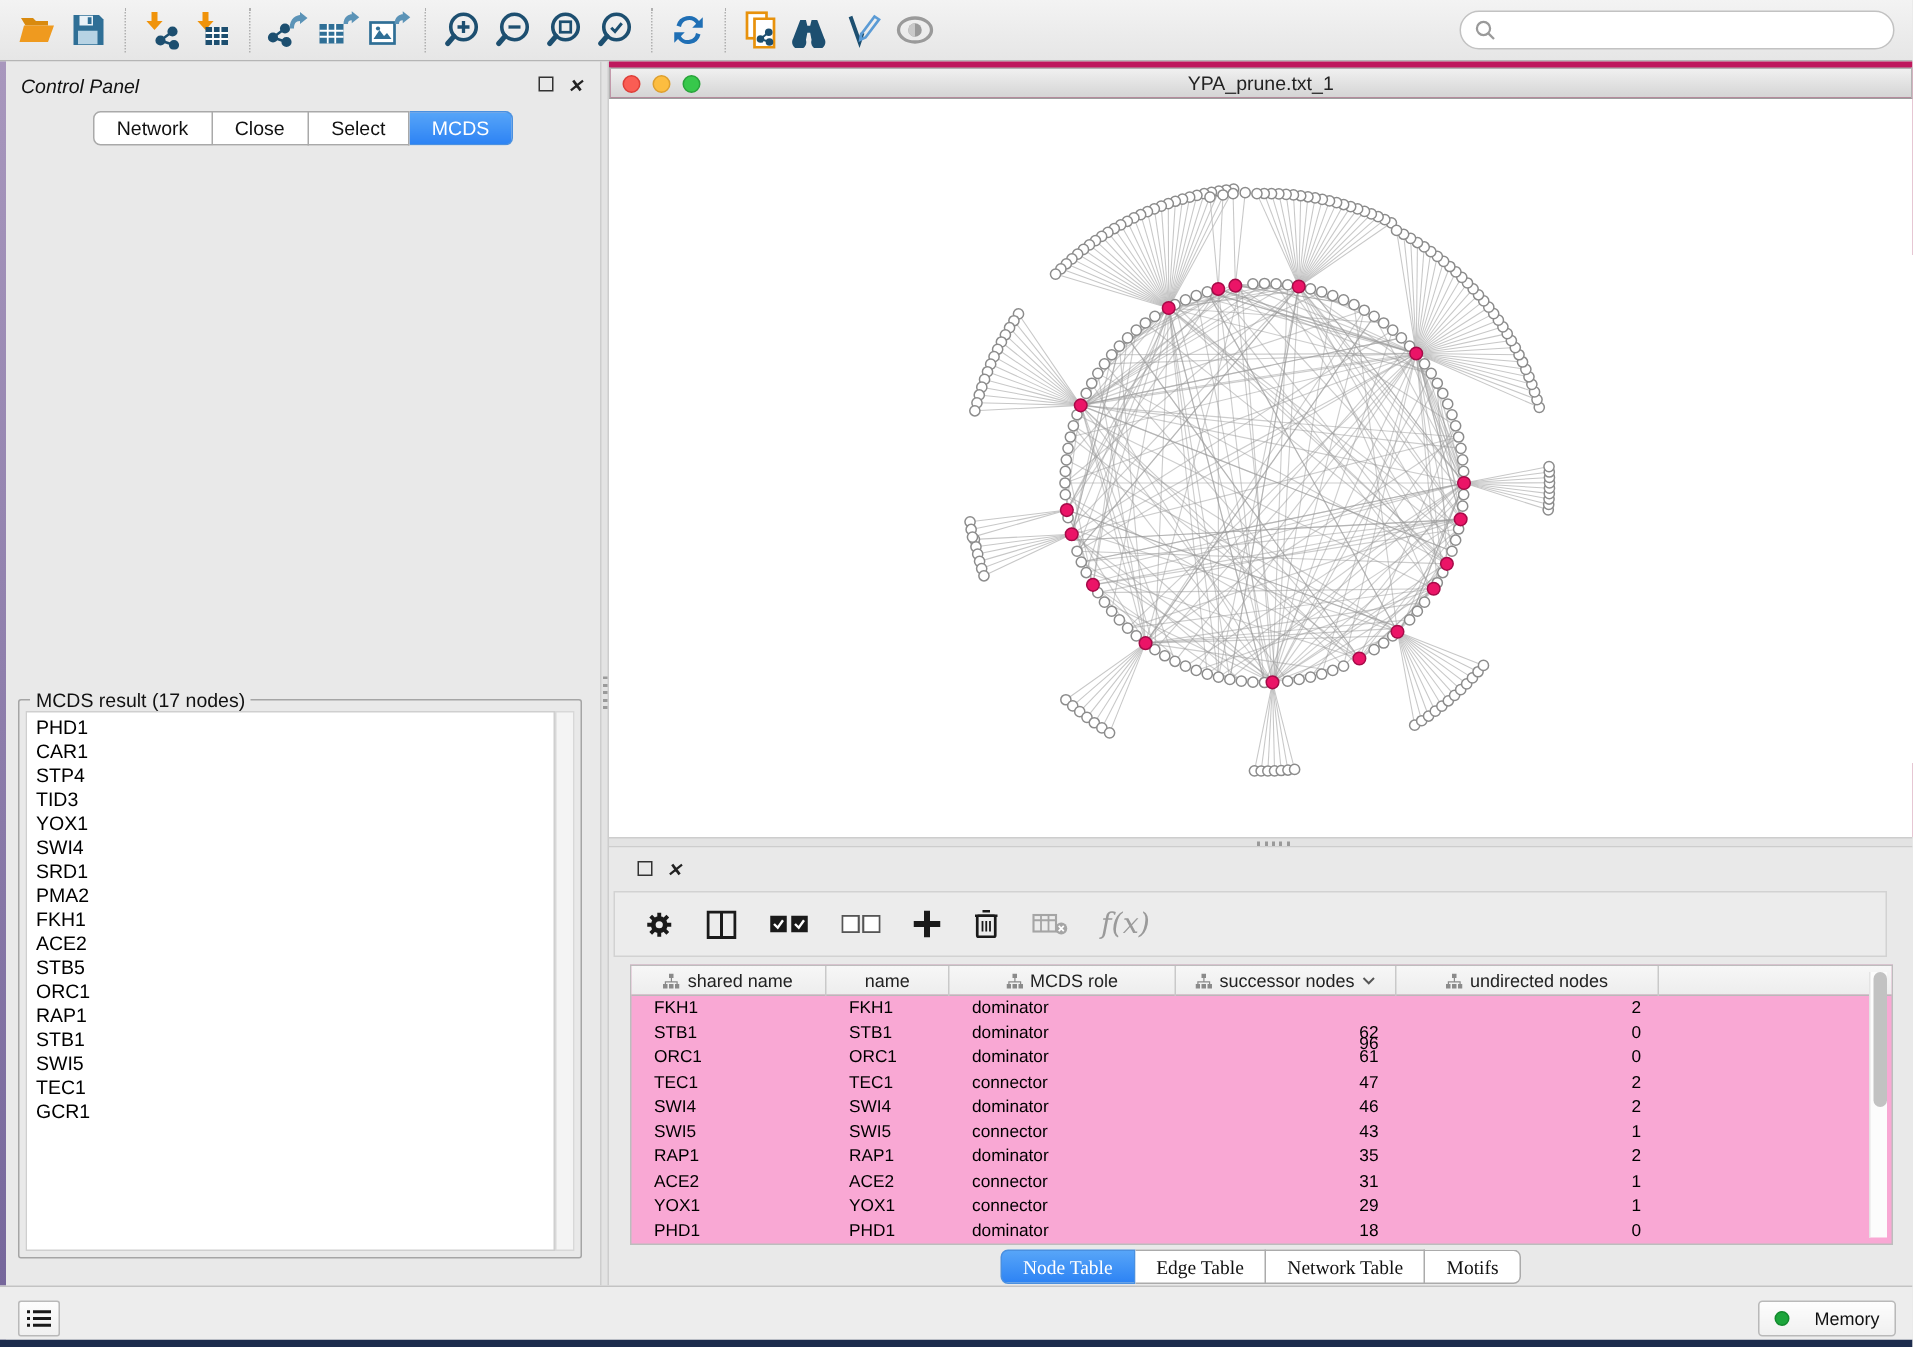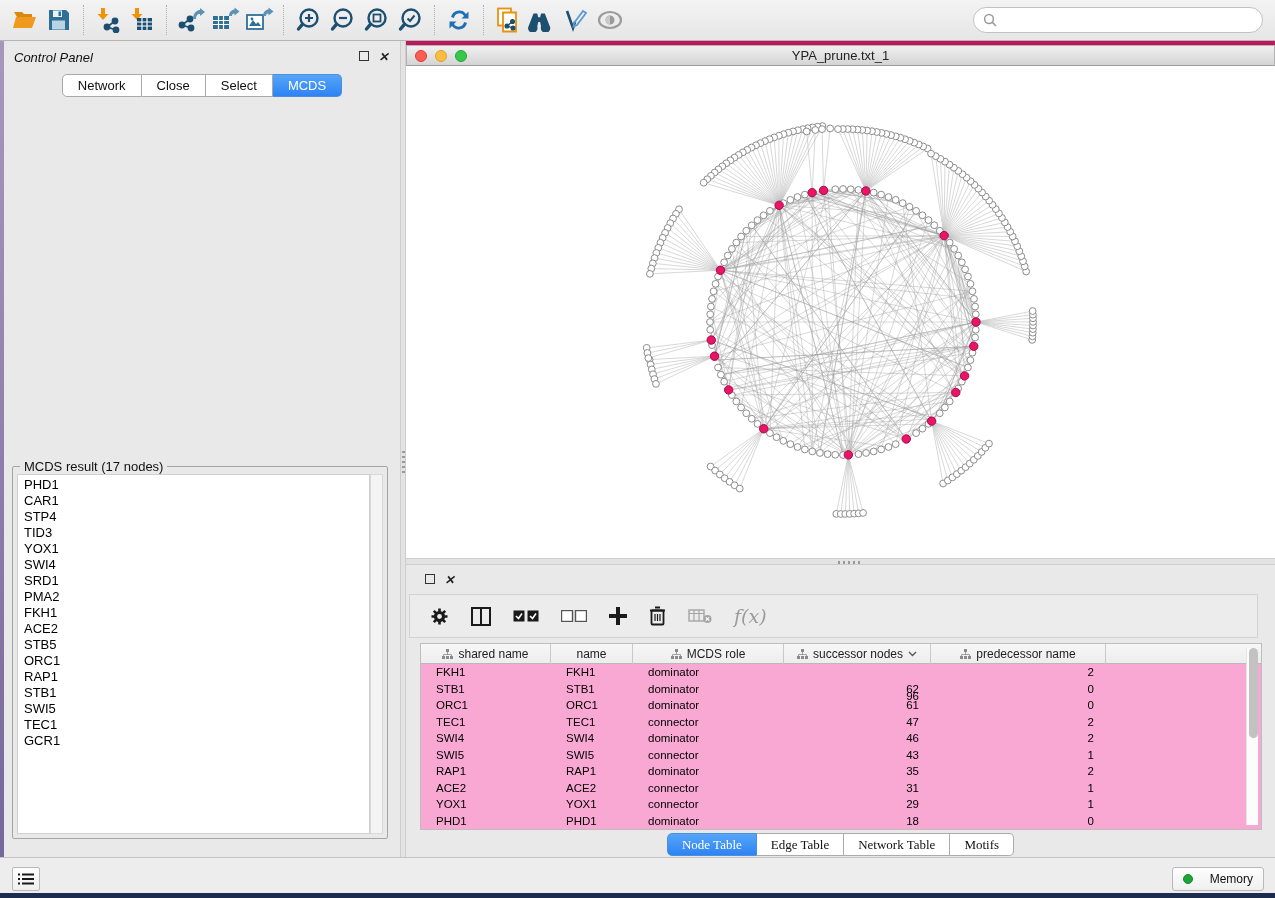--- a/index.html
+++ b/index.html
@@ -1059,21 +1059,21 @@
             <svg width="11" height="11" viewBox="0 0 11 11">
               <g fill="#8a8a8a">
                 <rect x="4" y="0" width="3" height="3"></rect>
                 <rect x="0" y="7" width="3" height="3"></rect>
                 <rect x="4" y="7" width="3" height="3"></rect>
                 <rect x="8" y="7" width="3" height="3"></rect>
                 <path d="M5.2 3h0.8v2.2H1.2V7h0.8V6h7v1h0.8V5.2H5.2z"></path>
               </g>
             </svg>
           </span>
-          <span>predecessor name</span>
+          <span>undirected nodes</span>
         </div>
       </div>
     <div class="tp-body">
         <div class="tr-row">
           <div class="td-cell td-left" style="width: 130px;">FKH1</div>
           <div class="td-cell td-left" style="width: 82px;">FKH1</div>
           <div class="td-cell td-left" style="width: 151px;">dominator</div>
           <div class="td-cell td-right" style="width: 147px; margin-top: 48px;">96</div>
           <div class="td-cell td-right" style="width: 175px;">2</div>
         </div>

